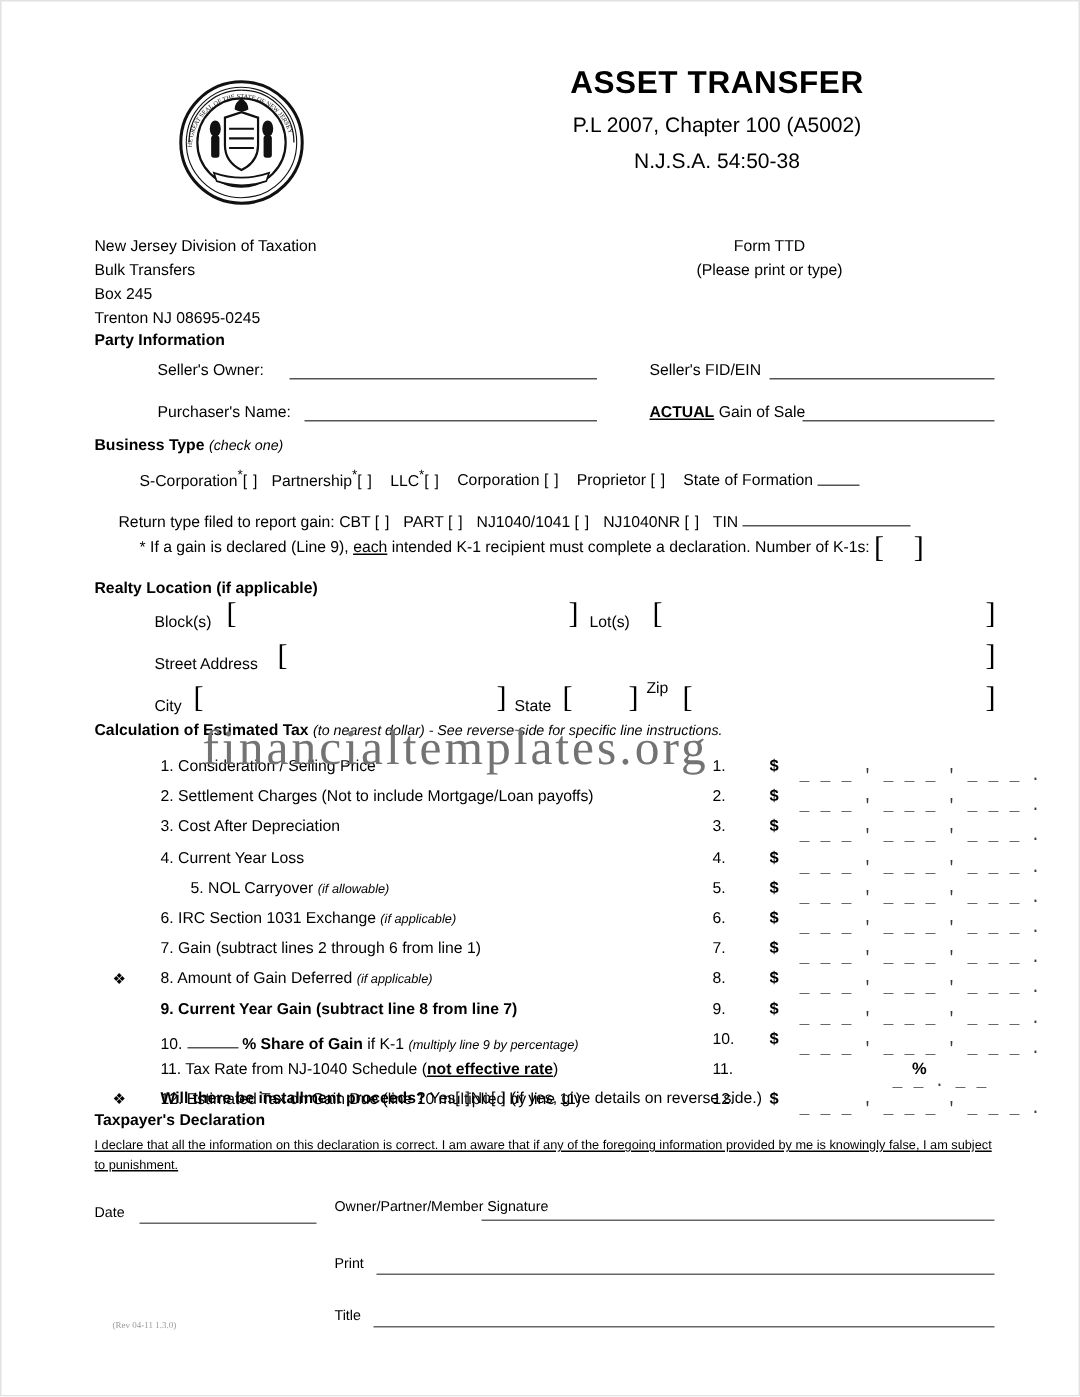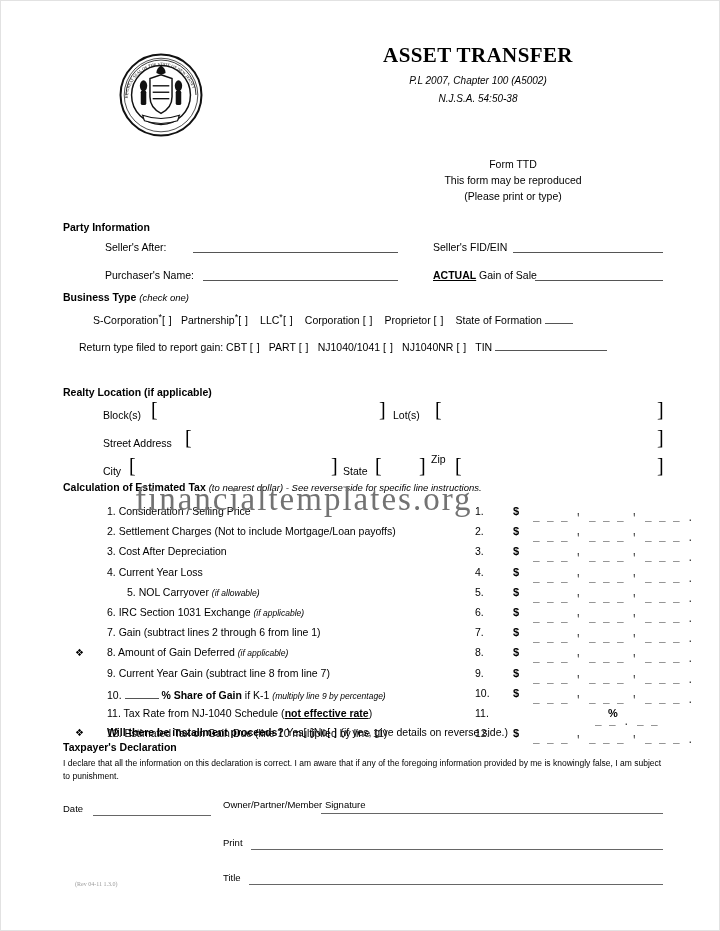--- a/index.html
+++ b/index.html
@@ -62,27 +62,25 @@
     left: 230px;
     top: 14px;
     width: 370px;
     text-align: center;
   }
   .doc-title {
     font-size: 21px;
     font-weight: bold;
     letter-spacing: 0.4px;
     line-height: 1.22;
-    font-family: Liberation Serif, serif;
   }
   .doc-sub {
-    font-size: 10px;
+    font-size: 14px;
     line-height: 1.35;
     margin-top: 5px;
-    font-style: italic;
   }
 
   
   .addr {
     position: absolute;
     left: 0;
     top: 128px;
     font-size: 10.5px;
     line-height: 1.52;
   }
@@ -140,20 +138,21 @@
     color: #3a3a3a;
     white-space: nowrap;
   }
 
   
   .decl-body {
     position: absolute;
     font-size: 8.5px;
     line-height: 1.5;
     width: 600px;
+    text-decoration: underline;
   }
   .sigline {
     position: absolute;
     border-bottom: 1px solid #666;
     height: 0;
   }
   .siglabel { position: absolute; font-size: 9.5px; }
   .revcode {
     position: absolute;
     font-size: 6px;
@@ -205,29 +204,34 @@
           <path d="M30 72 q20 7 40 0 l-2 6 q-18 6 -36 0 z" fill="#fff" stroke="#111" stroke-width="1.2"></path>
         </svg>
       </div>
       <div class="title-block">
         <div class="doc-title">ASSET TRANSFER</div>
         <div class="doc-sub">P.L 2007, Chapter 100 (A5002)</div>
         <div class="doc-sub">N.J.S.A. 54:50-38</div>
       </div>
     </div>
 
+    <div class="addr">
+      <div>New Jersey Division of Taxation</div>
+      <div>Bulk Transfers</div>
+      <div>Box 245</div>
+      <div>Trenton NJ 08695-0245</div>
+    </div>
     <div class="forminfo">
       <div>Form TTD</div>
-      <div>This form may be reproduced</div>
       <div>(Please print or type)</div>
     </div>
 
     <div class="row sec-head" style="left:0; top:192px;">Party Information</div>
 
-    <div class="row" style="left:42px; top:212px;">Seller's After:</div>
+    <div class="row" style="left:42px; top:212px;">Seller's Owner:</div>
     <span class="ul" style="position:absolute; left:130px; top:212px; width:205px;"></span>
 
     <div class="row" style="left:370px; top:212px;">Seller's FID/EIN</div>
     <span class="ul" style="position:absolute; left:450px; top:212px; width:150px;"></span>
 
     <div class="row" style="left:42px; top:240px;">Purchaser's Name:</div>
     <span class="ul" style="position:absolute; left:140px; top:240px; width:195px;"></span>
 
     <div class="row" style="left:370px; top:240px;">
       <span class="b u">ACTUAL</span>
@@ -271,20 +275,26 @@
       <span>
         <span>NJ1040/1041</span> <span class="cb">[  ]</span>
       </span>&nbsp;
       <span>
         <span>NJ1040NR</span> <span class="cb">[  ]</span>
       </span>&nbsp;
       <span>TIN</span>
       <span class="ul" style="width:112px;"></span>
     </div>
 
+    <div class="row" style="left:30px; top:330px; white-space:nowrap;">
+      <span>* If a gain is declared (Line 9), </span><span class="u">each</span><span> intended K-1 recipient must complete a declaration. Number of K-1s:</span>
+      <span class="brk">[</span>
+      <span style="display:inline-block;width:14px;"></span>
+      <span class="brk">]</span>
+    </div>
 
     <div class="row sec-head" style="left:0; top:357px;">Realty Location (if applicable)</div>
 
     <div class="row" style="left:40px; top:380px;">Block(s)</div>
     <span class="brk" style="position:absolute; left:88px; top:380px;">[</span>
     <span style="position:absolute; left:96px; top:380px; width:218px; height:14px;"></span>
     <span class="brk" style="position:absolute; left:316px; top:380px;">]</span>
 
     <div class="row" style="left:330px; top:380px;">Lot(s)</div>
     <span class="brk" style="position:absolute; left:372px; top:380px;">[</span>
@@ -343,21 +353,21 @@
         <div class="dashes" style="left:470px; top:584px;">_ _ _ ' _ _ _ ' _ _ _ .</div>
         <div class="calcline" style="left:44px; top:597.2px; white-space:nowrap;"><span>7. </span><span>Gain  (subtract lines 2 through 6 from line 1) </span></div>
         <div class="calcno" style="left:412px; top:597.2px;">7.</div>
         <div class="dollar" style="left:450px; top:597.2px;">$</div>
         <div class="dashes" style="left:470px; top:604.2px;">_ _ _ ' _ _ _ ' _ _ _ .</div>
         <div class="bullet" style="left:12px; top:618.4px;">❖</div>
         <div class="calcline" style="left:44px; top:617.4px; white-space:nowrap;"><span>8. </span><span>Amount of Gain Deferred </span><span class="sm">(if applicable)</span></div>
         <div class="calcno" style="left:412px; top:617.4px;">8.</div>
         <div class="dollar" style="left:450px; top:617.4px;">$</div>
         <div class="dashes" style="left:470px; top:624.4px;">_ _ _ ' _ _ _ ' _ _ _ .</div>
-        <div class="calcline" style="left:44px; top:637.6px; white-space:nowrap;"><span>9. </span><span>Current Year Gain (subtract line 8 from line 7) </span></div>
+        <div class="calcline" style="left:44px; top:637.6px; white-space:nowrap;font-weight:bold;"><span>9. </span><span>Current Year Gain (subtract line 8 from line 7) </span></div>
         <div class="calcno" style="left:412px; top:637.6px;">9.</div>
         <div class="dollar" style="left:450px; top:637.6px;">$</div>
         <div class="dashes" style="left:470px; top:644.6px;">_ _ _ ' _ _ _ ' _ _ _ .</div>
         <div class="calcline" style="left:44px; top:657.8px; white-space:nowrap;"><span>10. </span><span class="ul" style="width:34px;"></span><span class="b"> % Share of Gain</span><span> if K-1 </span><span class="sm">(multiply line 9 by percentage)</span></div>
         <div class="calcno" style="left:412px; top:657.8px;">10.</div>
         <div class="dollar" style="left:450px; top:657.8px;">$</div>
         <div class="dashes" style="left:470px; top:664.8px;">_ _ _ ' _ _ _ ' _ _ _ .</div>
         <div class="calcline" style="left:44px; top:678px; white-space:nowrap;"><span>11. </span><span>Tax Rate from NJ-1040 Schedule (</span><span class="b u">not effective rate</span><span>)</span></div>
         <div class="calcno" style="left:412px; top:678px;">11.</div>
         <div class="dollar" style="left:545px; top:678px;">%</div>

